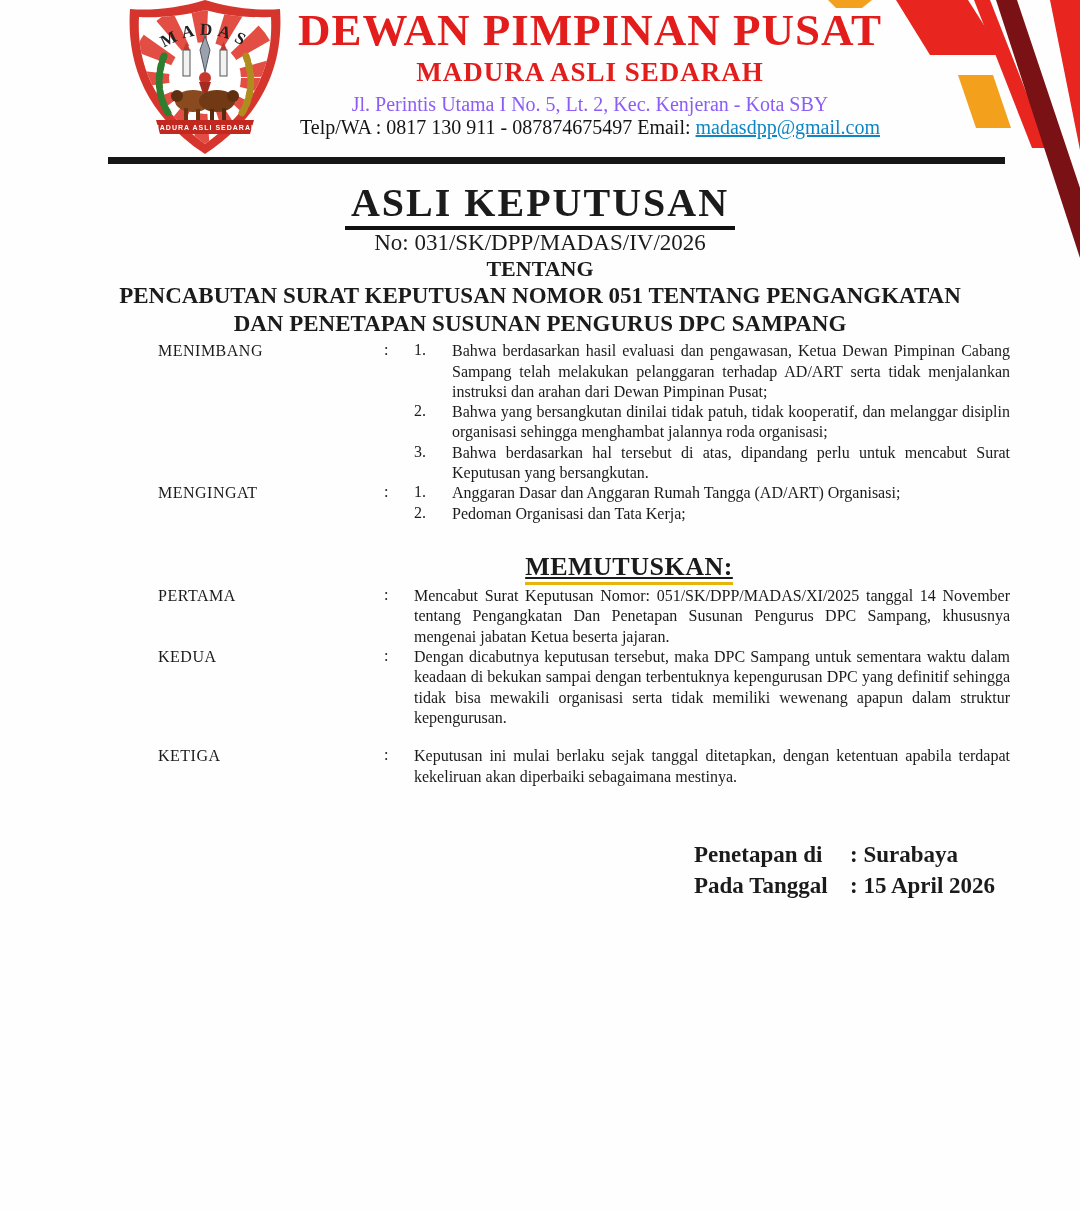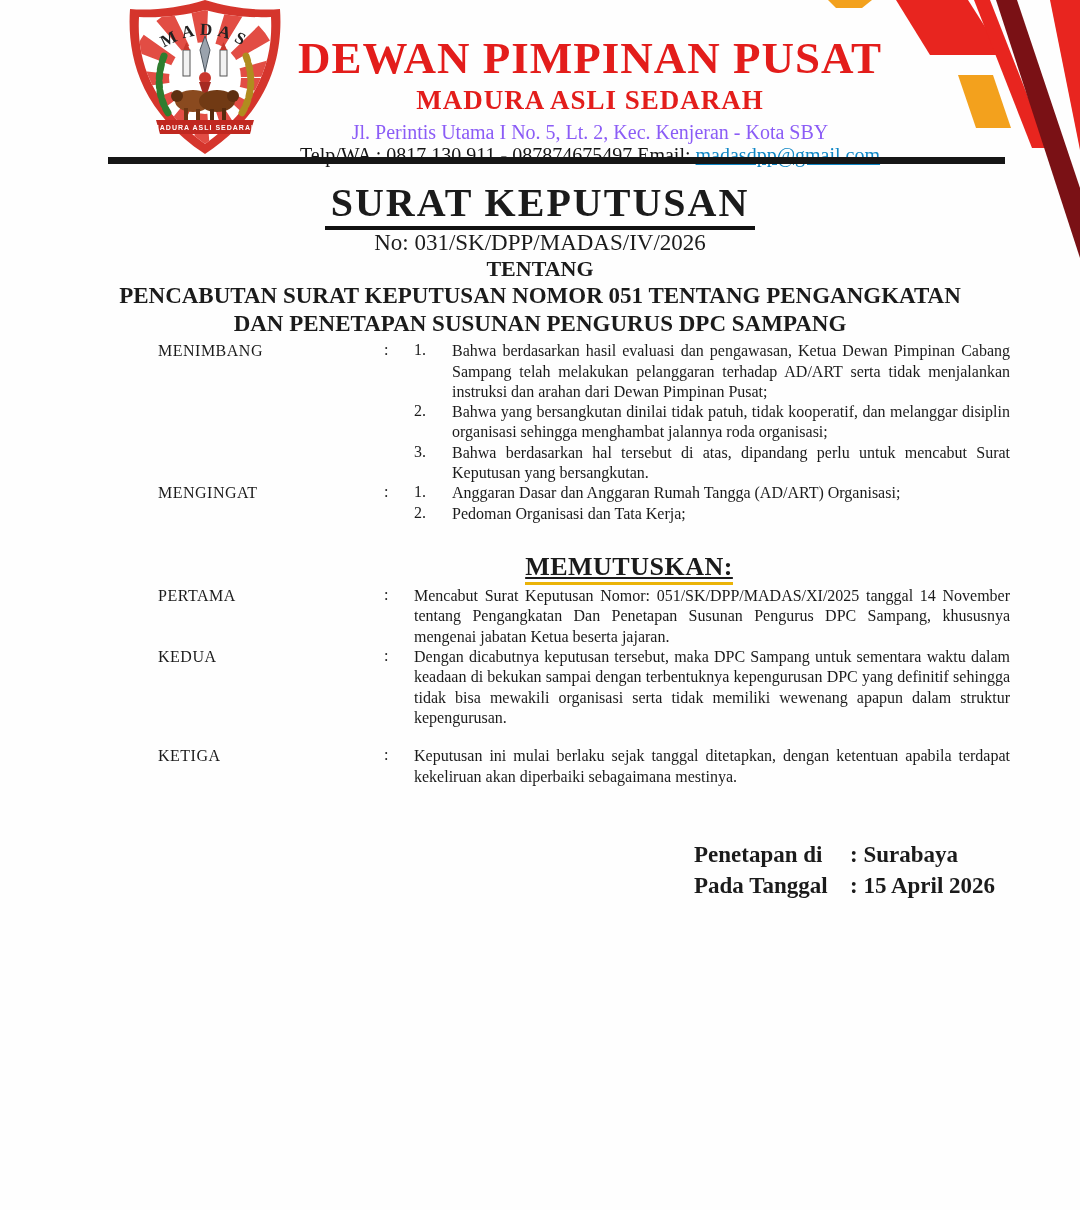--- a/index.html
+++ b/index.html
@@ -7,21 +7,21 @@
   body { font-family:"Liberation Serif", serif; color:#1b1b1b; }
   .page {
     position:relative; width:1080px; height:1210px; margin:0 auto;
     background:#fefefe; overflow:hidden;
   }
 
   
   .letterhead { position:relative; height:170px; }
   .corner-stripes { position:absolute; top:0; right:0; width:260px; height:270px; }
   .logo { position:absolute; left:116px; top:-2px; width:178px; height:160px; }
-  .head-text { position:absolute; left:250px; right:150px; top:36px; text-align:center; }
+  .head-text { position:absolute; left:250px; right:150px; top:8px; text-align:center; }
   .org-title {
     color:#e31d1b; font-weight:bold; font-size:45px; letter-spacing:1px;
     line-height:1.0;
   }
   .org-subtitle {
     color:#e31d1b; font-weight:bold; font-size:27px; letter-spacing:1px;
     margin-top:6px; line-height:1.0;
   }
   .org-address { font-size:20px; margin-top:7px; line-height:1.15; color:#8b5cf6; }
   .org-contact { font-size:20px; line-height:1.15; color:#141414; }
@@ -130,21 +130,21 @@
       <div class="org-title">DEWAN PIMPINAN PUSAT</div>
       <div class="org-subtitle">MADURA ASLI SEDARAH</div>
       <div class="org-address">Jl. Perintis Utama I No. 5, Lt. 2, Kec. Kenjeran - Kota SBY</div>
       <div class="org-contact"><span>Telp/WA : 0817 130 911 - 087874675497  Email: </span><span class="email-link">madasdpp@gmail.com</span></div>
     </div>
 
     <div class="separator"></div>
   </div>
 
   <div class="title-block">
-    <div><span class="doc-title">SURAT KEPUTUSAN</span></div>
+    <div><span class="doc-title">ASLI KEPUTUSAN</span></div>
     <div class="doc-number">No: 031/SK/DPP/MADAS/IV/2026</div>
   </div>
 
   <div class="subject">
     <div class="subject-label">TENTANG</div>
     <div class="subject-line">PENCABUTAN SURAT KEPUTUSAN NOMOR 051 TENTANG PENGANGKATAN</div>
     <div class="subject-line">DAN PENETAPAN SUSUNAN PENGURUS DPC SAMPANG</div>
   </div>
 
   <div class="bodytext">

